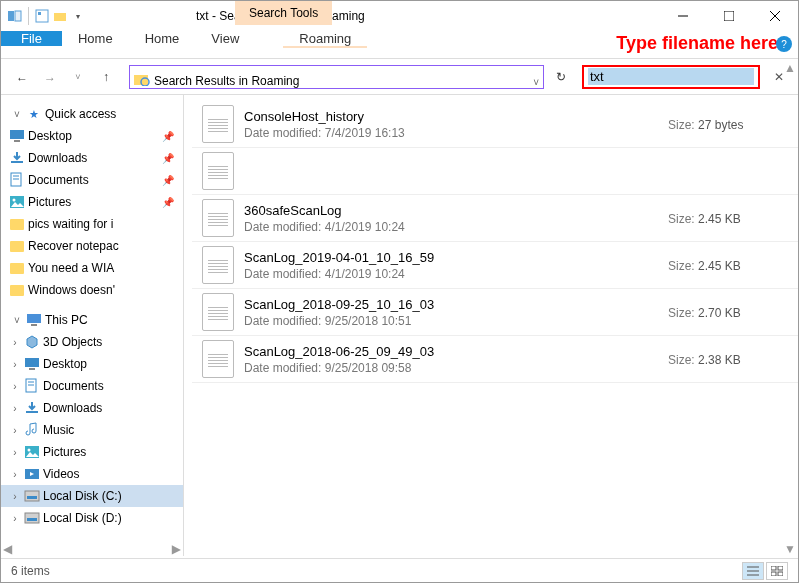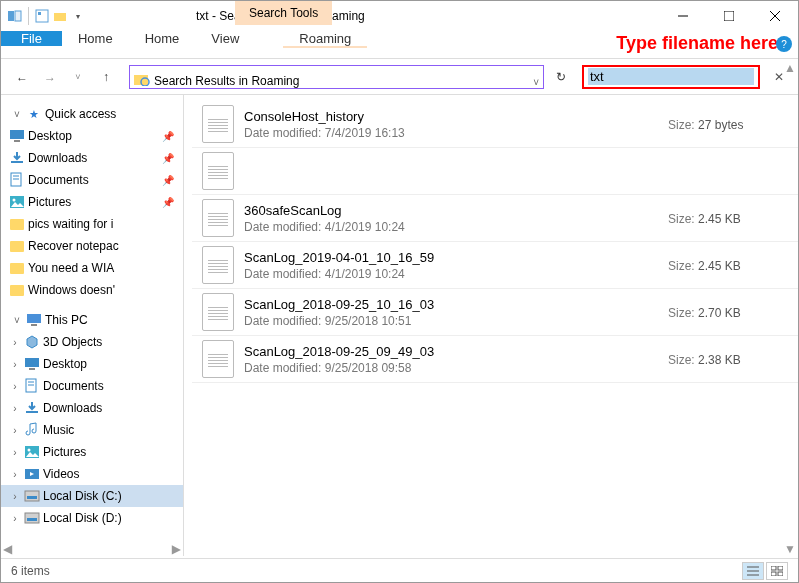--- a/index.html
+++ b/index.html
@@ -403,21 +403,21 @@
   </div>
         <div class="result-item">
     <div class="doc-icon">
       <div class="line"></div>
             <div class="line"></div>
             <div class="line"></div>
             <div class="line"></div>
             <div class="line"></div>
     </div>
     <div class="item-main">
-      <div class="item-name">ScanLog_2018-09-25_09_49_03</div>
+      <div class="item-name">ScanLog_2018-06-25_09_49_03</div>
       <div class="item-meta">Date modified: 9/25/2018 09:58</div>
     </div>
     <div class="item-size"><span class="size-label">Size:</span> 2.38 KB</div>
   </div>
       </div>
   </div>
 </div>
 
 <div class="sb-v">
     <span>▲</span>

